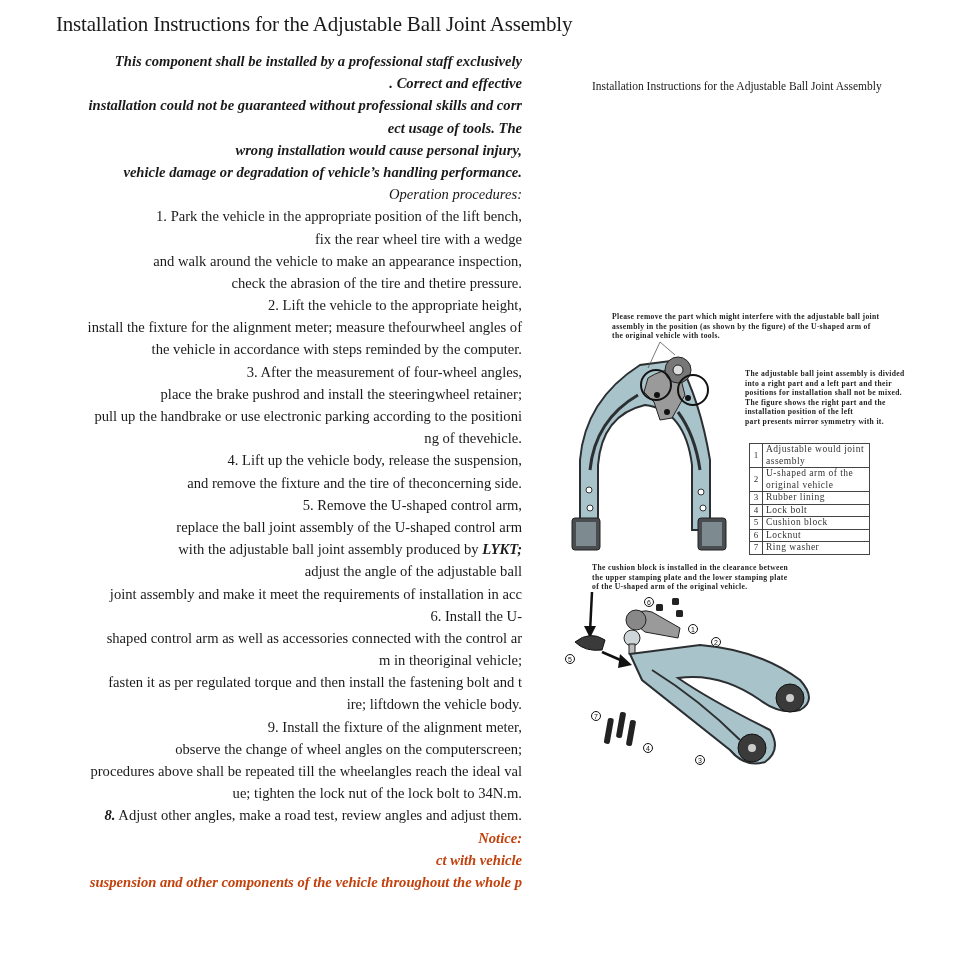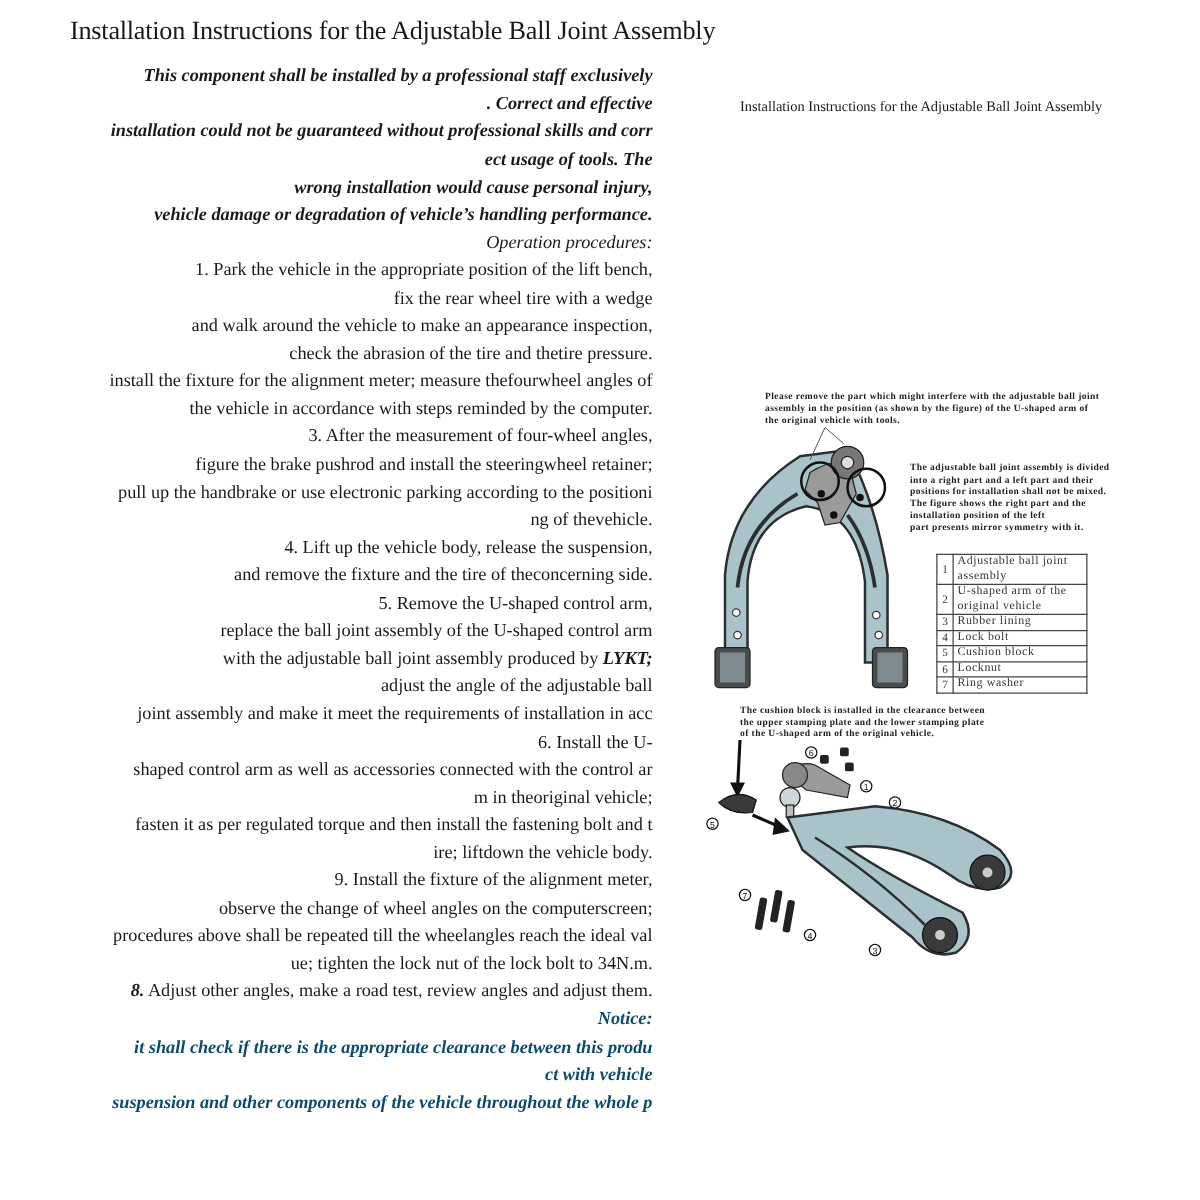--- a/index.html
+++ b/index.html
@@ -2,21 +2,21 @@
 <html><head>
 <meta charset="utf-8">
 <style>
   html, body { margin: 0; padding: 0; background: #ffffff; }
   body { width: 960px; height: 960px; position: relative; overflow: hidden; font-family: "Liberation Serif", serif; color: #1a1a1a; }
   .page-title { position: absolute; left: 56px; top: 12px; font-size: 21px; letter-spacing: -0.2px; color: #1a1a1a; white-space: nowrap; }
   .left-col { position: absolute; left: 62px; top: 50px; width: 460px; text-align: right; }
   .line { font-size: 14.6px; line-height: 22.2px; height: 22.2px; white-space: nowrap; }
   .bi { font-weight: bold; font-style: italic; }
   .it { font-style: italic; }
-  .red { color: #0c4a6e; }
+  .red { color: #c2410c; }
   .b { font-weight: bold; font-style: italic; }
   .right-title { position: absolute; left: 592px; top: 80px; font-size: 11.5px; white-space: nowrap; color: #1a1a1a; }
   .note { position: absolute; font-size: 7.6px; line-height: 9.6px; font-weight: bold; color: #222; white-space: nowrap; letter-spacing: 0.35px; }
   .legend { position: absolute; left: 749px; top: 443px; border-collapse: collapse; font-size: 9.5px; color: #333; }
   .legend td { border: 1px solid #444; padding: 0 3px; line-height: 11.5px; vertical-align: middle; }
   .legend td.num { width: 6px; text-align: center; font-size: 9px; }
   .legend td.lbl { width: 100px; letter-spacing: 0.5px; }
   svg { position: absolute; }
 </style>
 </head>
@@ -32,24 +32,25 @@
     <div class="line bi">ect usage of tools. The</div>
     <div class="line bi">wrong  installation  would  cause  personal  injury,</div>
     <div class="line bi">vehicle  damage  or  degradation  of  vehicle’s handling performance.</div>
   </div>
   <div class="line it">Operation procedures:</div>
   <div>
     <div class="line">1.  Park the vehicle in the appropriate position of the lift bench,</div>
     <div class="line">fix the rear wheel tire with a wedge</div>
     <div class="line">and walk around the vehicle to make an appearance inspection,</div>
     <div class="line">check the abrasion of the tire and thetire pressure.</div>
+    <div class="line">2.  Lift the vehicle to the appropriate height,</div>
     <div class="line">install the fixture for the alignment meter; measure thefourwheel angles of</div>
     <div class="line">the vehicle in accordance with steps reminded by the computer.</div>
     <div class="line">3.  After  the  measurement  of  four-wheel  angles,</div>
-    <div class="line">figure  the  brake  pushrod  and  install  the  steeringwheel  retainer;</div>
+    <div class="line">place  the  brake  pushrod  and  install  the  steeringwheel  retainer;</div>
     <div class="line">pull up the handbrake or use electronic parking according to the positioni</div>
     <div class="line">ng of thevehicle.</div>
     <div class="line">4.  Lift  up  the  vehicle  body,  release  the  suspension,</div>
     <div class="line">and  remove  the  fixture  and  the  tire  of  theconcerning side.</div>
     <div class="line">5.  Remove the U-shaped control arm,</div>
     <div class="line">replace the ball joint assembly of the U-shaped control arm</div>
     <div class="line"><span>with the adjustable ball joint assembly produced by </span><span class="b">LYKT;</span></div>
     <div class="line">adjust the angle of the adjustable ball</div>
     <div class="line">joint  assembly  and  make  it  meet  the  requirements  of  installation  in  acc</div>
     <div class="line">6.  Install the U-</div>
@@ -58,35 +59,34 @@
     <div class="line">fasten  it  as  per  regulated  torque  and  then  install  the  fastening  bolt  and  t</div>
     <div class="line">ire;  liftdown the vehicle body.</div>
     <div class="line">9.  Install the fixture of the alignment meter,</div>
     <div class="line">observe  the  change  of  wheel  angles  on  the  computerscreen;</div>
     <div class="line">procedures above shall be repeated till the wheelangles reach the ideal val</div>
     <div class="line">ue; tighten the lock nut of the lock bolt to 34N.m.</div>
     <div class="line"><span class="b">8.</span><span>  Adjust other angles, make a road test, review angles and adjust them.</span></div>
   </div>
   <div>
     <div class="line bi red">Notice:</div>
-    <div class="line bi red">it  shall  check  if  there  is  the  appropriate  clearance  between  this  produ</div>
     <div class="line bi red">ct  with  vehicle</div>
     <div class="line bi red">suspension  and  other  components  of  the  vehicle  throughout  the  whole  p</div>
   </div>
 </div>
 
 <div class="right-title">Installation Instructions for the Adjustable Ball Joint Assembly</div>
 
 <div class="note" style="left:612px; top:312px;">
   <div>Please remove the part which might interfere with the adjustable ball joint</div>
   <div>assembly in the position (as shown by the figure) of the U-shaped arm of</div>
   <div>the original vehicle with tools.</div>
 </div>
 
-<div class="note" style="left:728px; top:369px;">
+<div class="note" style="left:745px; top:369px;">
   <div>The adjustable ball joint assembly is divided</div>
   <div>into a right part and a left part and their</div>
   <div>positions for installation shall not be mixed.</div>
   <div>The figure shows the right part and the</div>
   <div>installation position of the left</div>
   <div>part presents mirror symmetry with it.</div>
 </div>
 
 <svg style="left:560px; top:340px;" width="180" height="225" viewBox="0 0 180 225">
   <g>
@@ -117,21 +117,21 @@
   <circle cx="96" cy="45" r="15" fill="none" stroke="#111" stroke-width="2"></circle>
   <circle cx="133" cy="50" r="15" fill="none" stroke="#111" stroke-width="2"></circle>
   <line x1="100" y1="2" x2="88" y2="28" stroke="#555" stroke-width="0.8"></line>
   <line x1="100" y1="2" x2="115" y2="15" stroke="#555" stroke-width="0.8"></line>
 </svg>
 
 <table class="legend">
   <tbody>
       <tr>
         <td class="num">1</td>
-        <td class="lbl">Adjustable ball joint assembly</td>
+        <td class="lbl">Adjustable would joint assembly</td>
       </tr>
   <tr>
         <td class="num">2</td>
         <td class="lbl">U-shaped arm of the original vehicle</td>
       </tr>
   <tr>
         <td class="num">3</td>
         <td class="lbl">Rubber lining</td>
       </tr>
   <tr>

